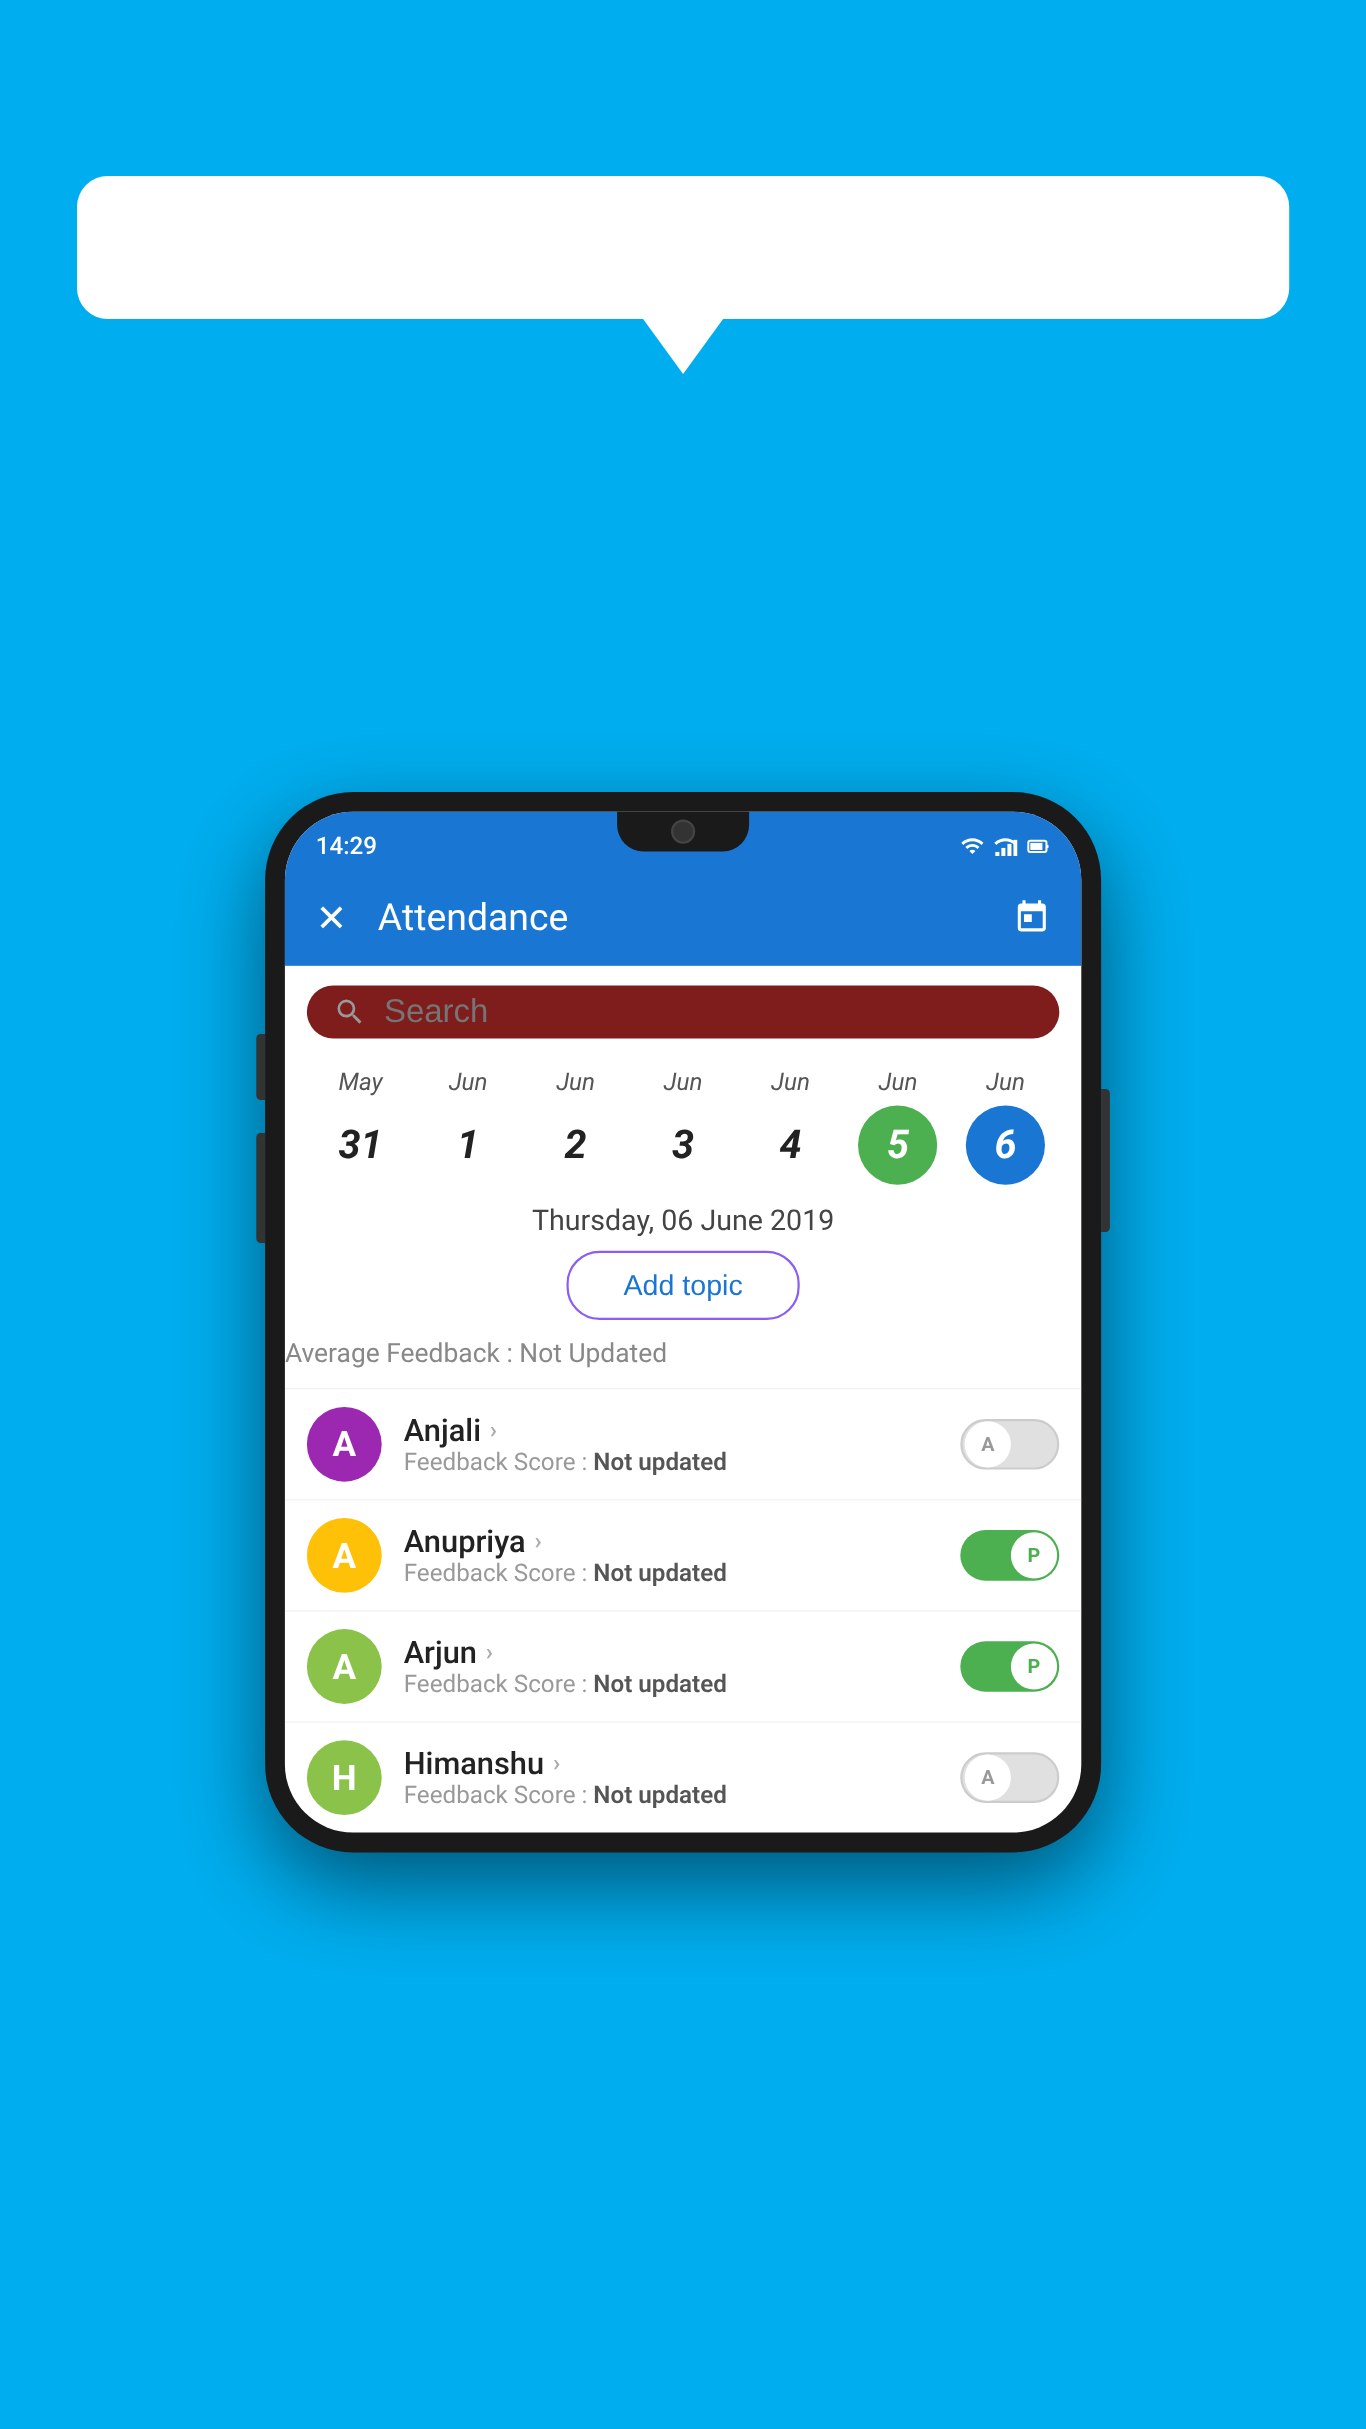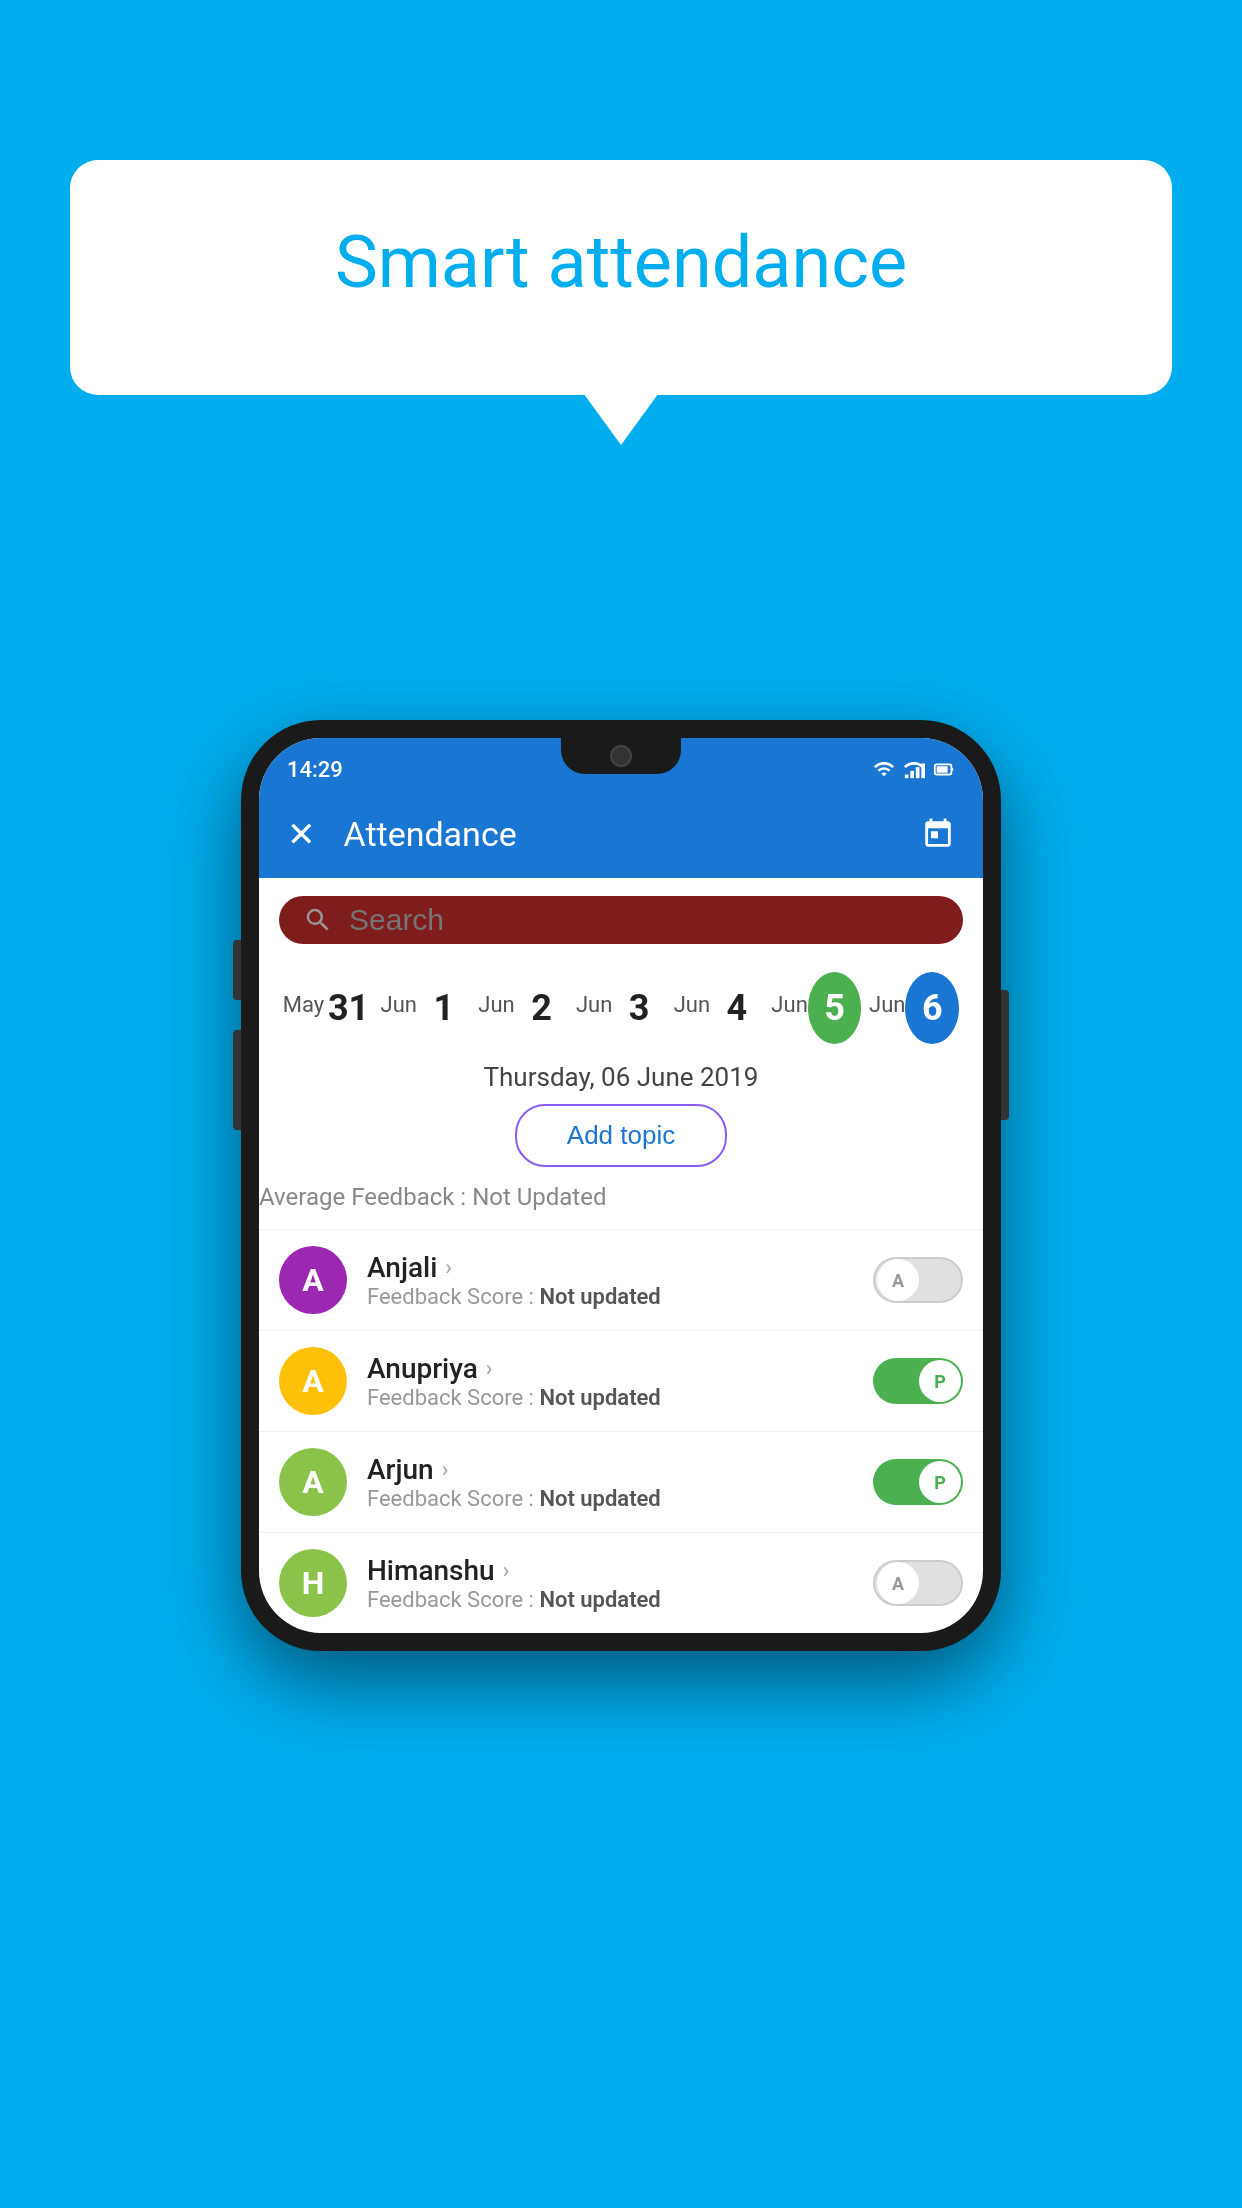--- a/index.html
+++ b/index.html
@@ -216,23 +216,24 @@
 
     
     .calendar-strip {
       display: flex;
       padding: 10px 20px 0;
       justify-content: space-around;
     }
 
     .calendar-day {
       display: flex;
-      flex-direction: row;
+      flex-direction: column;
       align-items: center;
       width: 90px;
+      font-style: italic;
     }
 
     .cal-month {
       font-size: 22px;
       color: #555;
       margin-bottom: 8px;
     }
 
     .cal-date {
       width: 72px;
@@ -389,21 +390,20 @@
       width: 34px;
       height: 34px;
       fill: white;
     }
   </style>
 </head>
 <body>
 
 <div class="speech-bubble-container">
   <div class="speech-bubble">
-    <h1>Smart attendance</h1>
   </div>
 </div>
 
 <div class="phone-wrapper">
   <div class="phone-outer">
     <div class="phone-notch">
       <div class="phone-notch-camera"></div>
     </div>
     <div class="phone-btn-left"></div>
     <div class="phone-btn-left2"></div>

